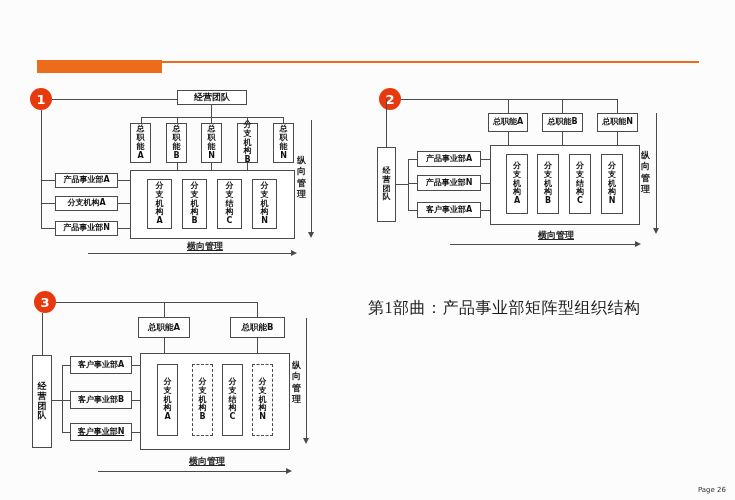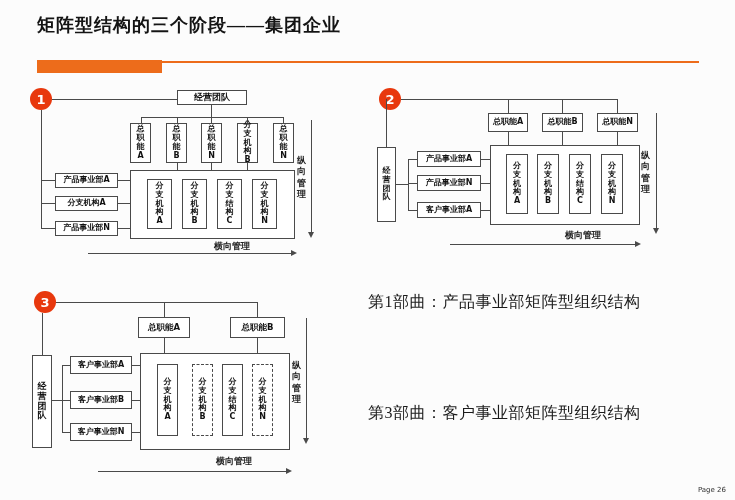--- a/index.html
+++ b/index.html
@@ -13,36 +13,35 @@
   .badge{position:absolute;width:22px;height:22px;border-radius:50%;background:#e8380d;color:#fff;
          font-weight:700;font-size:13px;display:flex;align-items:center;justify-content:center;}
   .hl{position:absolute;height:1px;background:#4a4a4a;}
   .vl{position:absolute;width:1px;background:#4a4a4a;}
   .bx{position:absolute;box-sizing:border-box;border:1px solid #4a4a4a;background:#fff;color:#111;
       display:flex;align-items:center;justify-content:center;font-weight:700;text-align:center;
       line-height:1.1;}
   .vbx{word-break:break-all;}
   .vlabel{position:absolute;font-weight:700;color:#222;word-break:break-all;line-height:1.25;
           text-align:center;}
-  .hlabel{position:absolute;font-weight:700;color:#222;text-align:right;}
+  .hlabel{position:absolute;font-weight:700;color:#222;text-align:center;text-decoration:underline;}
   .ah-r{position:absolute;width:0;height:0;border-top:3.5px solid transparent;
         border-bottom:3.5px solid transparent;border-left:6px solid #4a4a4a;}
   .ah-d{position:absolute;width:0;height:0;border-left:3.5px solid transparent;
         border-right:3.5px solid transparent;border-top:6px solid #4a4a4a;}
   .summary-line{position:absolute;left:368px;width:330px;font-family:"Liberation Serif","DejaVu Serif",serif;
         font-size:16px;color:#1b1b1b;letter-spacing:0.5px;}
   .pageno{position:absolute;right:9px;bottom:6px;font-size:7px;color:#333;}
   .f8{font-size:8px;} .f85{font-size:8.5px;} .f9{font-size:9px;}
 </style>
 </head>
 <body>
 
 <div class="slide">
 
-  <div class="title">矩阵型结构的三个阶段——集团企业</div>
   <div class="bar-thin"></div>
   <div class="bar-thick"></div>
 
   <div class="badge" style="left:30px;top:88px;">1</div>
   <div class="hl" style="left:52px;top:99px;width:125px;"></div>
   <div class="bx f9" style="left:177px;top:90px;width:70px;height:15px;">经营团队</div>
   <div class="vl" style="left:211px;top:105px;height:12px;"></div>
   <div class="hl" style="left:141px;top:117px;width:143px;"></div>
   <div class="vl" style="left:141px;top:117px;height:6px;"></div>
   <div class="vl" style="left:177px;top:117px;height:6px;"></div>
@@ -125,33 +124,32 @@
   <div class="vl" style="left:257px;top:338px;height:15px;"></div>
   <div class="vl" style="left:42px;top:313px;height:42px;"></div>
   <div class="bx vbx f9" style="left:32px;top:355px;width:20px;height:93px;padding:0 4px;">经营团队</div>
   <div class="hl" style="left:52px;top:400px;width:10px;"></div>
   <div class="vl" style="left:62px;top:365px;height:67px;"></div>
   <div class="hl" style="left:62px;top:365px;width:8px;"></div>
   <div class="hl" style="left:62px;top:400px;width:8px;"></div>
   <div class="hl" style="left:62px;top:432px;width:8px;"></div>
   <div class="bx f8" style="left:70px;top:356px;width:62px;height:18px;">客户事业部A</div>
   <div class="bx f8" style="left:70px;top:391px;width:62px;height:18px;">客户事业部B</div>
-  <div class="bx f8" style="left:70px;top:423px;width:62px;height:18px;">客户事业部N</div>
+  <div class="bx f8" style="left:70px;top:423px;width:62px;height:18px;text-decoration:underline;">客户事业部N</div>
   <div class="hl" style="left:132px;top:365px;width:8px;"></div>
   <div class="hl" style="left:132px;top:400px;width:8px;"></div>
   <div class="hl" style="left:132px;top:432px;width:8px;"></div>
   <div class="abs" style="left:140px;top:353px;width:148px;height:95px;border:1px solid #4a4a4a;background:#fff;"></div>
   <div class="bx vbx f8" style="left:157px;top:364px;width:21px;height:72px;padding:0 5px;border-width:1.5px;">分支机构A</div>
   <div class="bx vbx f8" style="left:192px;top:364px;width:21px;height:72px;padding:0 5px;border-style:dashed;">分支机构B</div>
   <div class="bx vbx f8" style="left:222px;top:364px;width:21px;height:72px;padding:0 5px;border-width:1.5px;">分支结构C</div>
   <div class="bx vbx f8" style="left:252px;top:364px;width:21px;height:72px;padding:0 5px;border-style:dashed;">分支机构N</div>
   <div class="hlabel f9" style="left:162px;top:455px;width:90px;">横向管理</div>
   <div class="hl" style="left:98px;top:471px;width:188px;"></div>
   <div class="ah-r" style="left:286px;top:468px;"></div>
   <div class="vlabel f9" style="left:291px;top:360px;width:11px;">纵向管理</div>
   <div class="vl" style="left:306px;top:318px;height:120px;"></div>
   <div class="ah-d" style="left:303px;top:438px;"></div>
 
-  <div class="summary-line" style="top:292px;">第1部曲：产品事业部矩阵型组织结构</div>
-  <div class="summary-line" style="top:403px;">第3部曲：客户事业部矩阵型组织结构</div>
+  <div class="summary-line" style="top:298px;">第1部曲：产品事业部矩阵型组织结构</div>
 
   <div class="pageno">Page 26</div>
 </div>
 
 </body></html>

